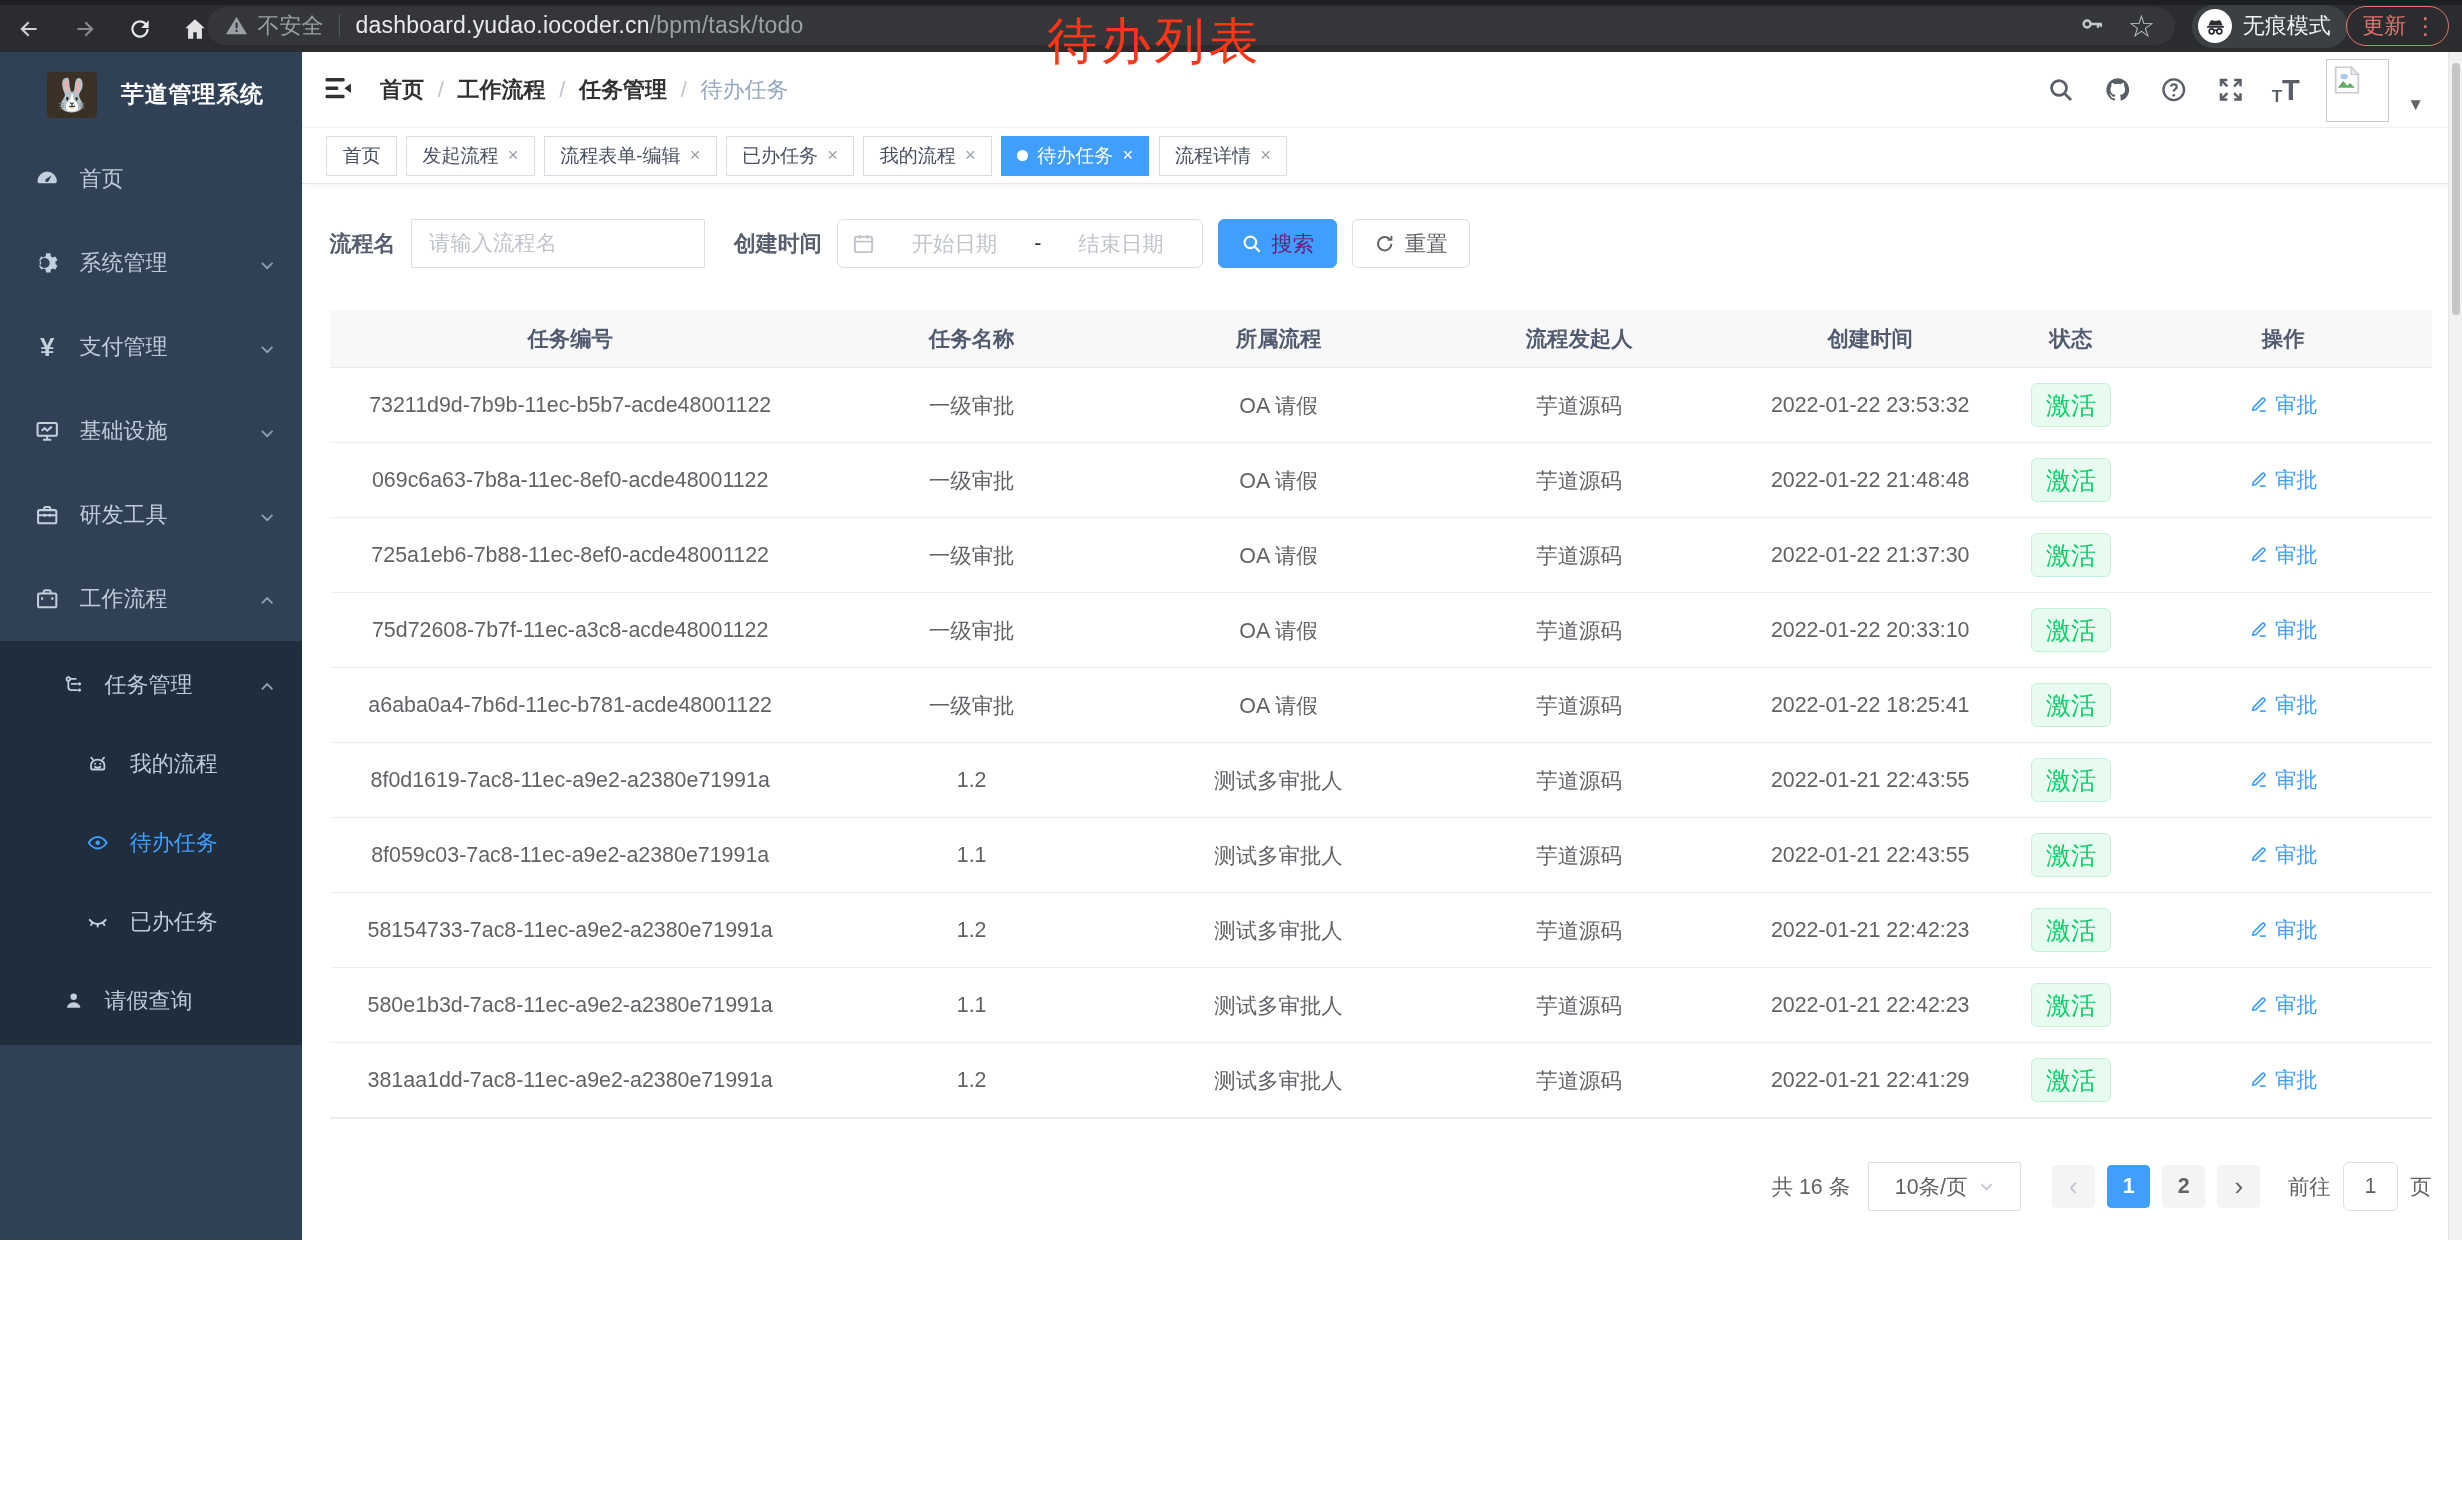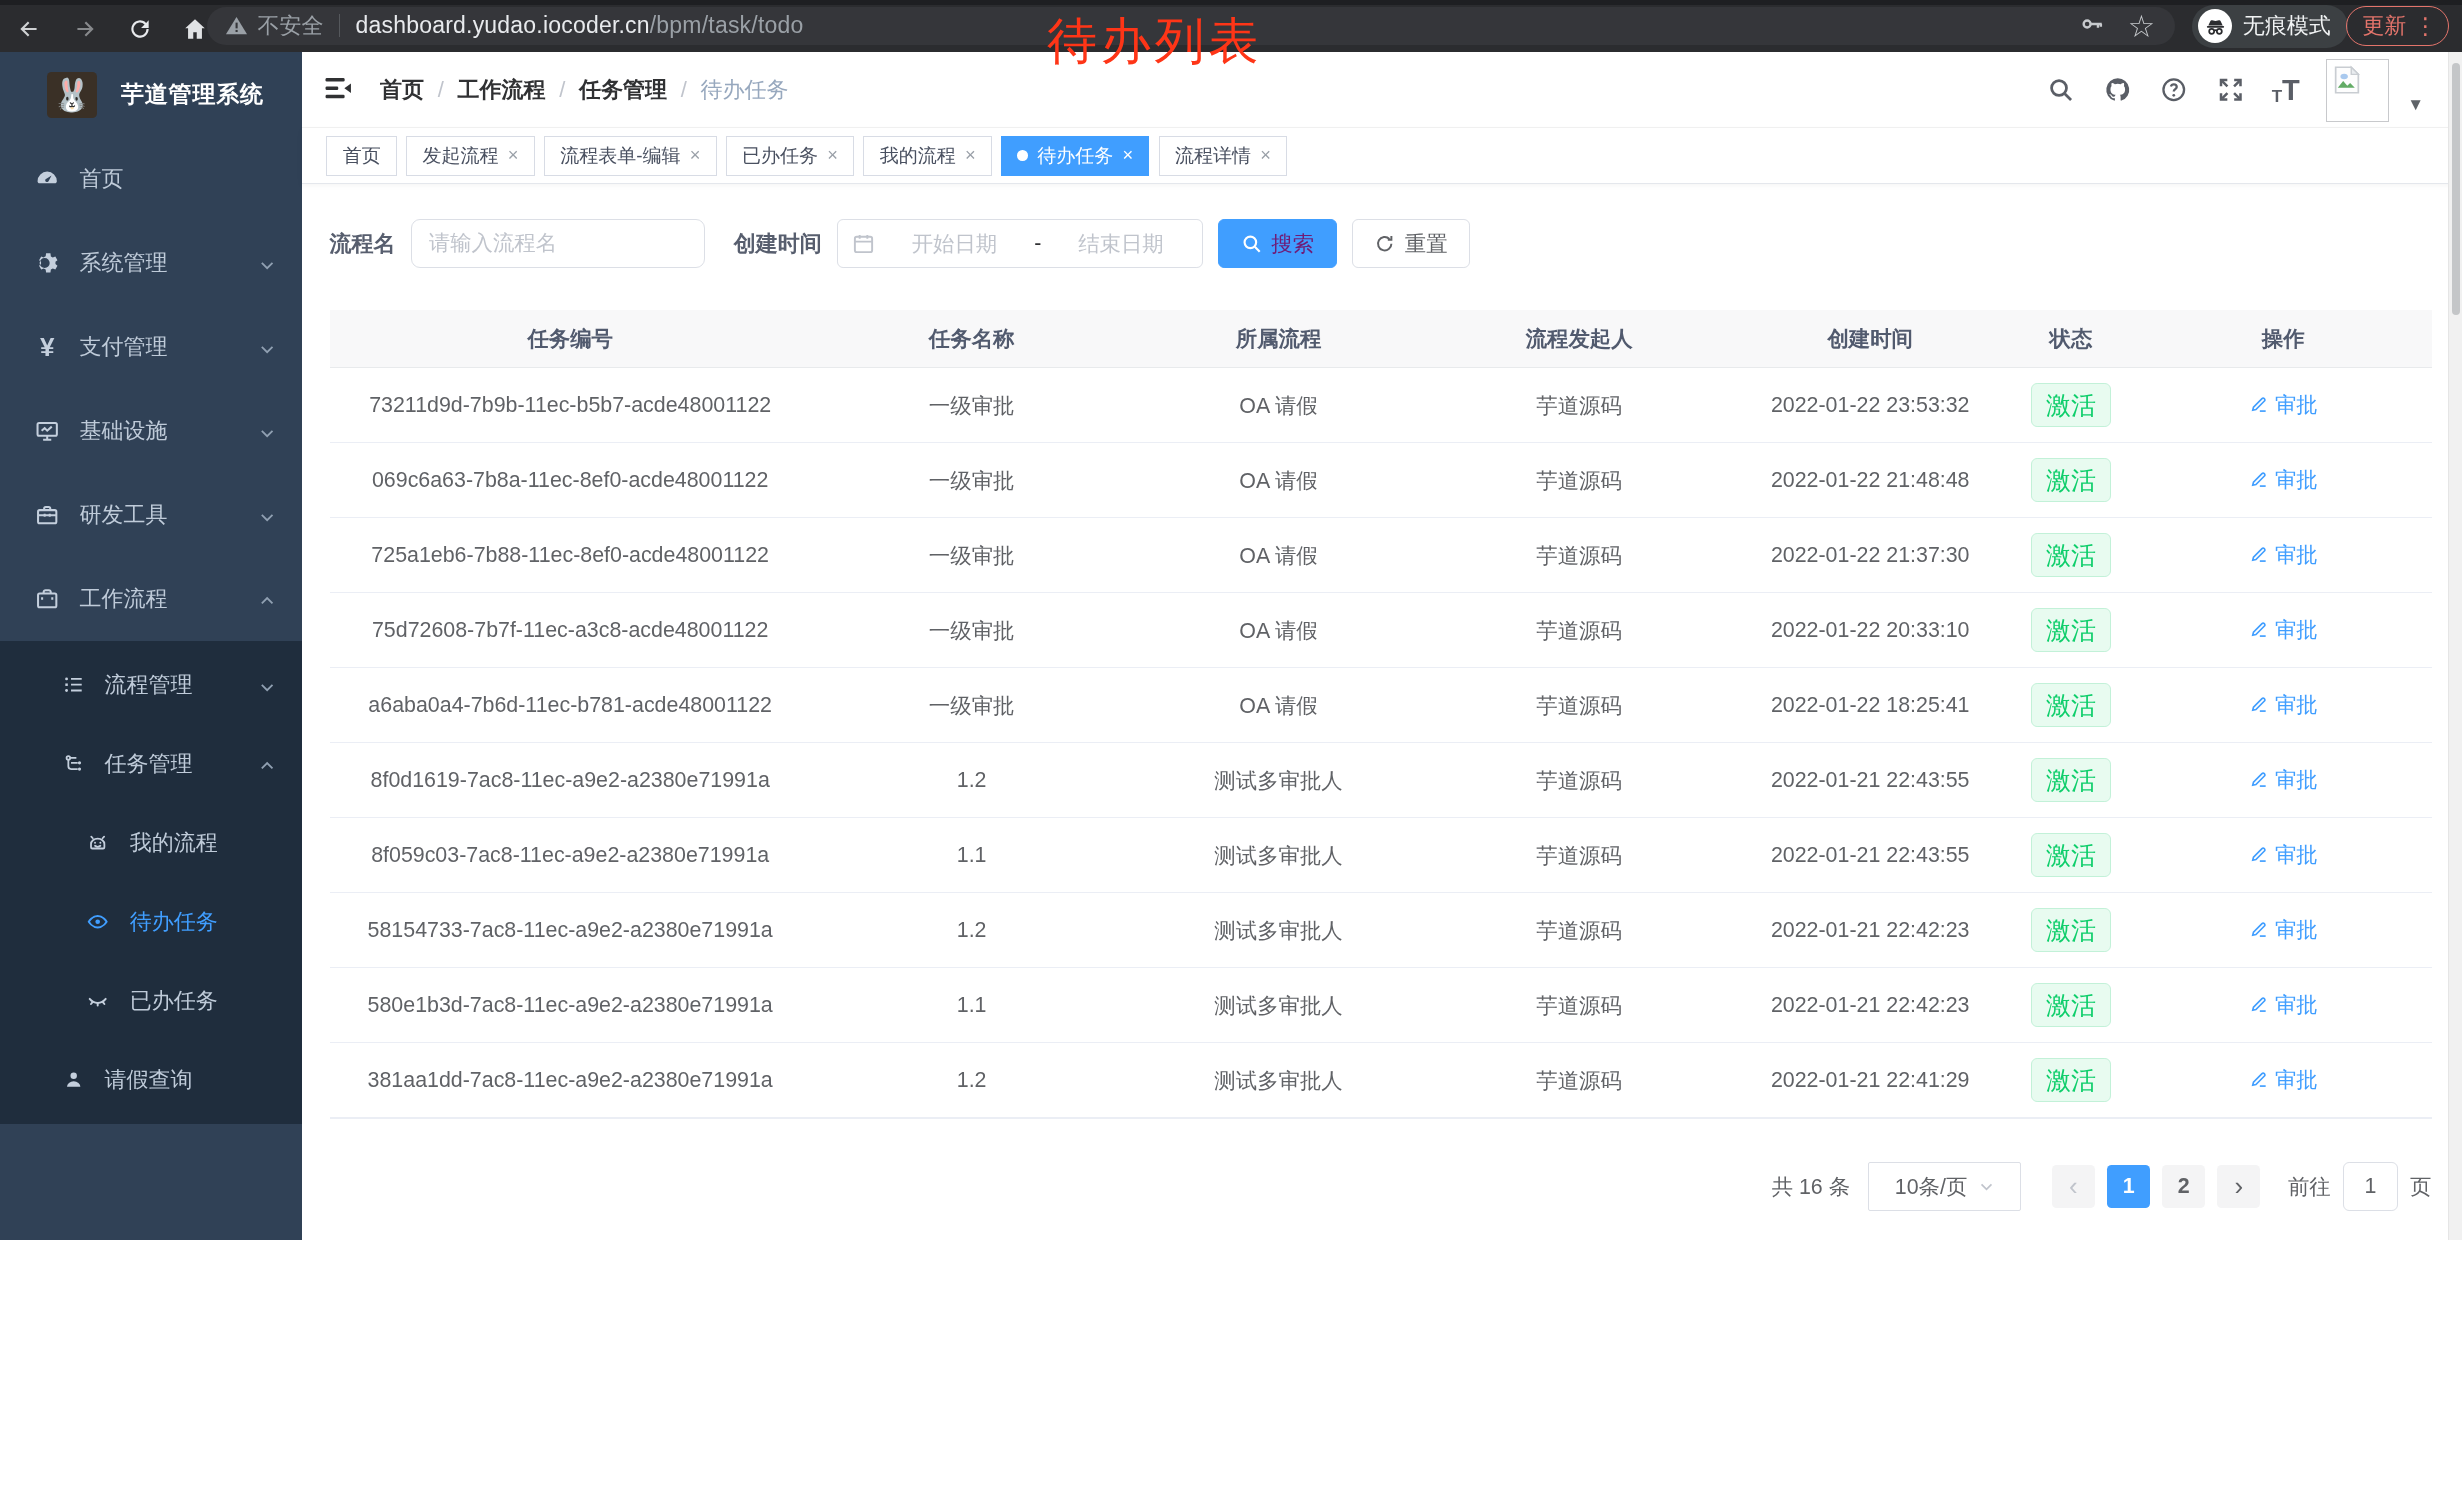--- a/index.html
+++ b/index.html
@@ -92,21 +92,21 @@
   .tag-tab.active .tab-close { color:#fff; }
   .tab-dot { width:10.7px; height:10.7px; border-radius:50%; background:#fff; display:inline-block; }
 
   
   .content { position:absolute; left:302px; top:185px; right:0; bottom:0; background:#fff;
     padding:34px 30.5px 0 27.5px; }
 
   .filter-row { display:flex; align-items:center; }
   .f-label { font-size:22px; font-weight:700; color:#575e6e; margin-right:15.3px; }
   .f-label.second { margin-left:29px; }
-  .txt-input { width:294px; height:49px; border:0.8px solid #dcdfe6; border-radius:9px; background:#fff;
+  .txt-input { width:294px; height:49px; border:0.8px solid #dcdfe6; border-radius:1px; background:#fff;
     font-size:21.4px; color:#606266; padding:0 17px; outline:none;
     font-family:"Liberation Sans","DejaVu Sans",sans-serif; }
   .txt-input::placeholder { color:#c0c4cc; }
   .date-range { width:366px; height:49px; border:0.8px solid #dcdfe6; border-radius:6.1px; background:#fff;
     display:flex; align-items:center; padding:0 13.7px; gap:12.2px; }
   .date-range .cal-ic { width:23px; height:23px; color:#c0c4cc; flex:none; }
   .date-range .cal-ic svg { width:23px; height:23px; }
   .dr-ph { color:#c0c4cc; font-size:21.4px; flex:1; text-align:center; }
   .dr-sep { color:#303133; font-size:21.4px; flex:none; }
   .btn { height:49px; border-radius:6.1px; font-size:21.4px; display:flex; align-items:center; gap:9.2px;
@@ -301,38 +301,20 @@
         </span>
         <span>工作流程</span>
         <span class="chev">
           <svg viewBox="0 0 24 24" fill="none" stroke="currentColor" stroke-width="2.4">
               <path d="M5 15l7-7 7 7"></path>
             </svg>
         </span>
       </div>
 
       <div class="submenu">
-        <div class="m-item lvl2">
-          <span class="mi-icon">
-            <svg viewBox="0 0 24 24">
-                <g stroke="currentColor" stroke-width="2" fill="none">
-                  <path d="M9 5.5h12M9 12h12M9 18.5h12"></path>
-                </g>
-                <circle cx="4" cy="5.5" r="1.6" fill="currentColor"></circle>
-                <rect x="2.6" y="10.6" width="2.8" height="2.8" fill="currentColor"></rect>
-                <circle cx="4" cy="18.5" r="1.6" fill="currentColor"></circle>
-              </svg>
-          </span>
-          <span>流程管理</span>
-          <span class="chev">
-            <svg viewBox="0 0 24 24" fill="none" stroke="currentColor" stroke-width="2.4">
-                <path d="M5 9l7 7 7-7"></path>
-              </svg>
-          </span>
-        </div>
 
         <div class="m-item lvl2">
           <span class="mi-icon">
             <svg viewBox="0 0 24 24" fill="none" stroke="currentColor" stroke-width="2">
                 <circle cx="6" cy="5.5" r="2"></circle>
                 <circle cx="18.5" cy="11" r="1.8" fill="currentColor" stroke="none"></circle>
                 <circle cx="18.5" cy="18" r="1.8" fill="currentColor" stroke="none"></circle>
                 <path d="M8 5.5h7M6 7.5v7.5a3 3 0 0 0 3 3h7.5M9 11h7.5"></path>
               </svg>
           </span>

